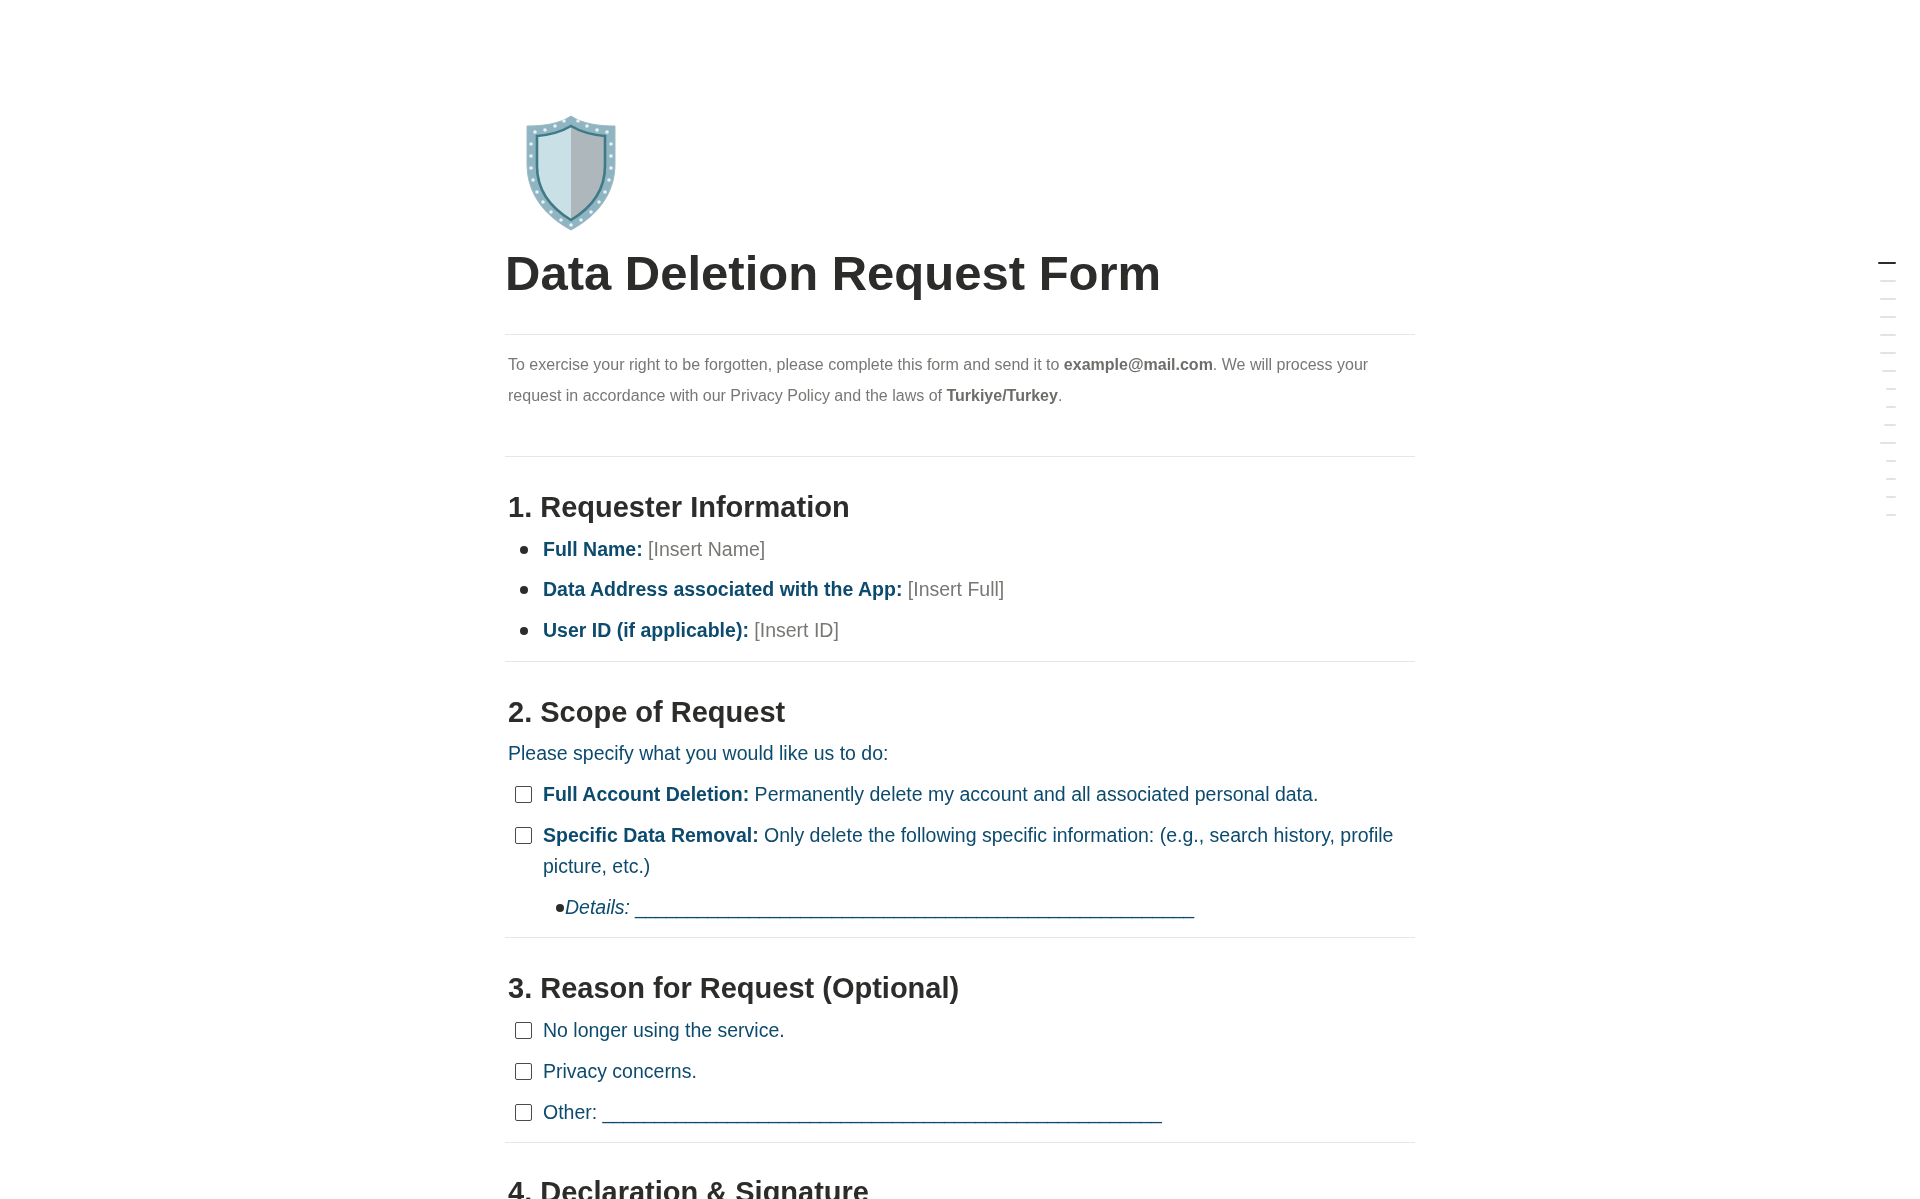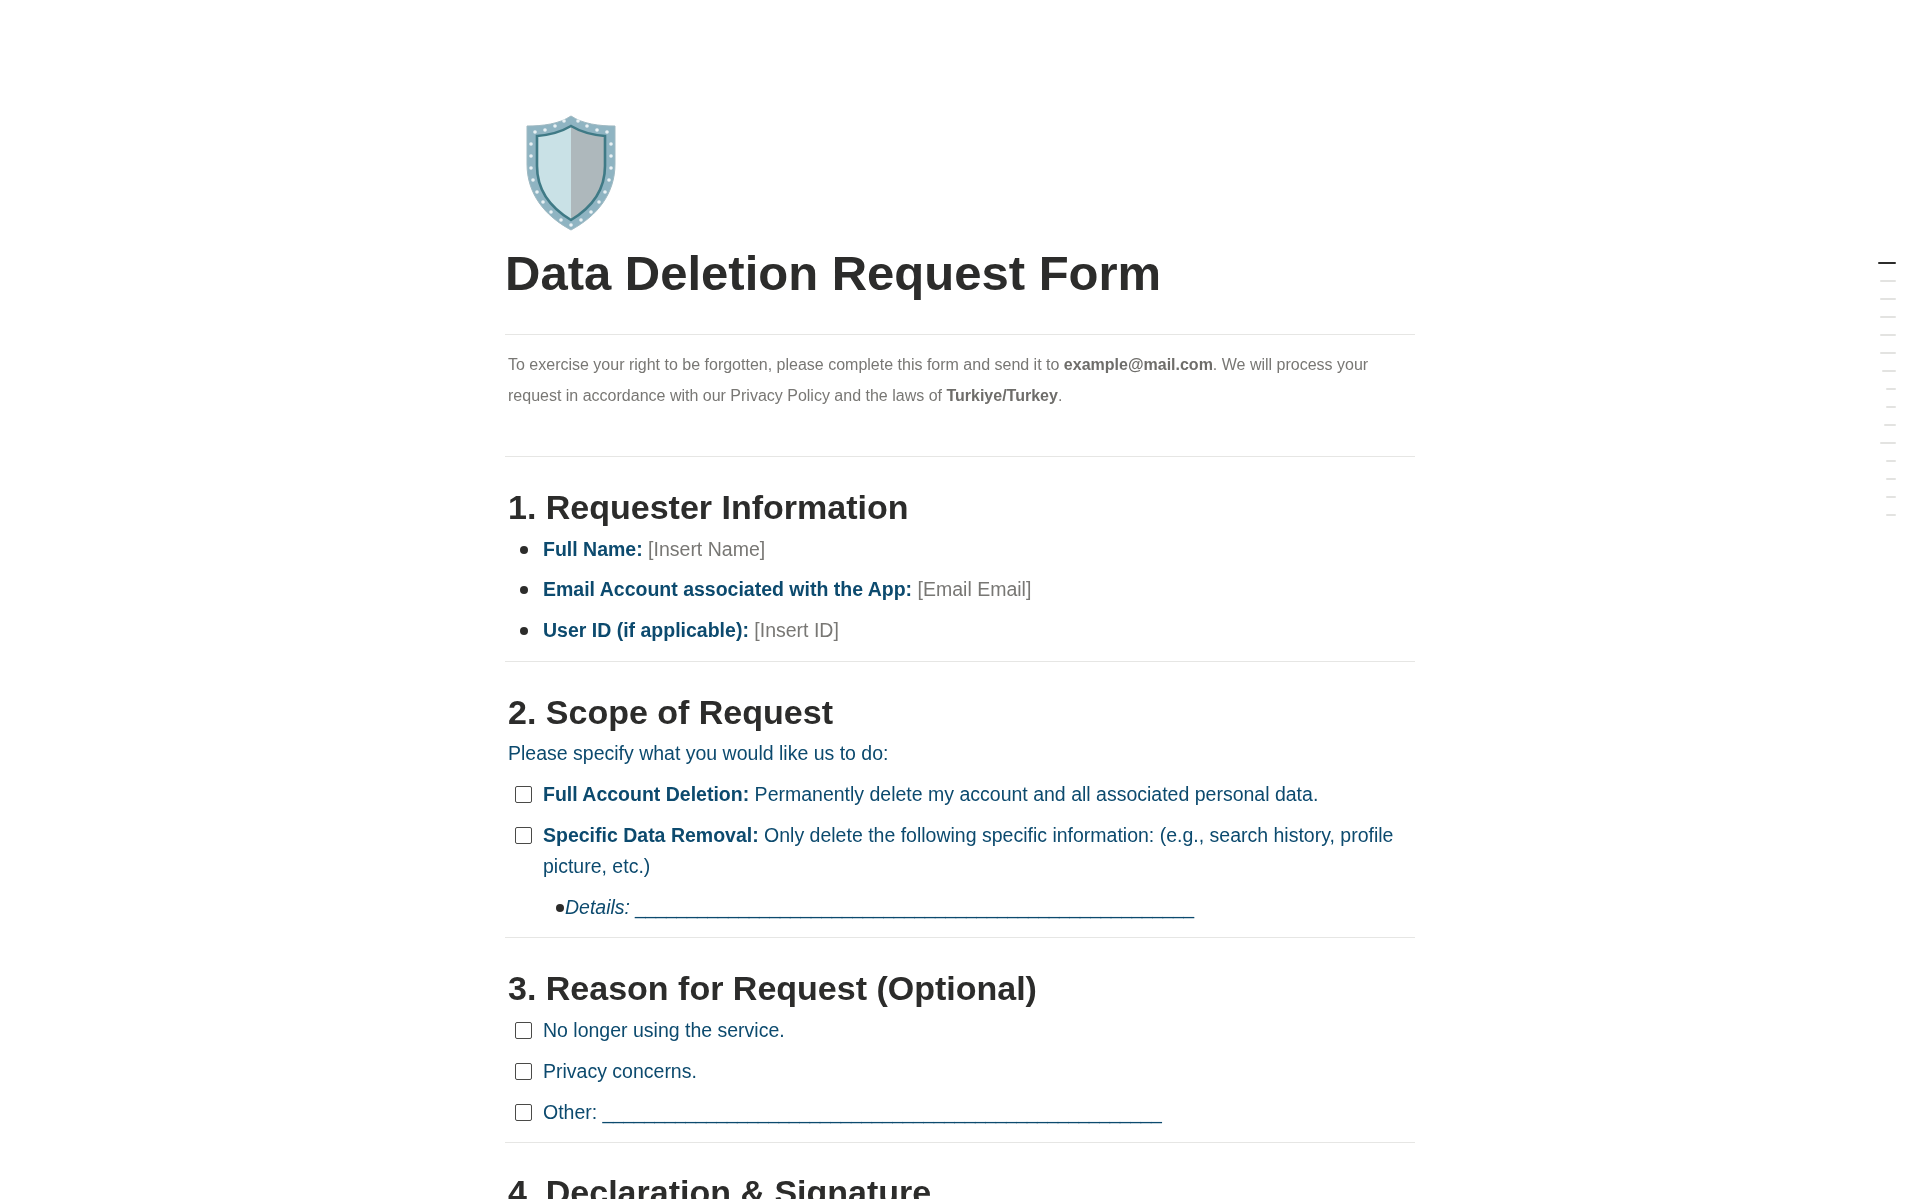--- a/index.html
+++ b/index.html
@@ -54,21 +54,21 @@
     width: 905px;
     font-size: 16px;
     line-height: 31px;
     color: #787774;
   }
   .intro b { font-weight: 700; color: #6e6d6a; }
   .h2 {
     position: absolute;
     left: 3px;
     margin: 0;
-    font-size: 34px;
+    font-size: 29px;
     font-weight: 700;
     color: #2c2c2b;
     line-height: 34px;
     white-space: nowrap;
   }
   .row {
     position: absolute;
     left: 3px;
     width: 900px;
     font-size: 19.5px;
@@ -176,21 +176,21 @@
   <div class="divider" style="top:456px;"></div>
 
   <h2 class="h2" style="top:490px;">1. Requester Information</h2>
 
   <div class="row gray" style="top:534px;">
     <span class="bullet"></span>
     <span class="txt"><b>Full Name:</b><span> [Insert Name]</span></span>
   </div>
   <div class="row gray" style="top:574px;">
     <span class="bullet"></span>
-    <span class="txt"><b>Email Account associated with the App:</b><span> [Email Email]</span></span>
+    <span class="txt"><b>Data Address associated with the App:</b><span> [Insert Full]</span></span>
   </div>
   <div class="row gray" style="top:615px;">
     <span class="bullet"></span>
     <span class="txt"><b>User ID (if applicable):</b><span> [Insert ID]</span></span>
   </div>
 
   <div class="divider" style="top:661px;"></div>
 
   <h2 class="h2" style="top:695px;">2. Scope of Request</h2>
 

